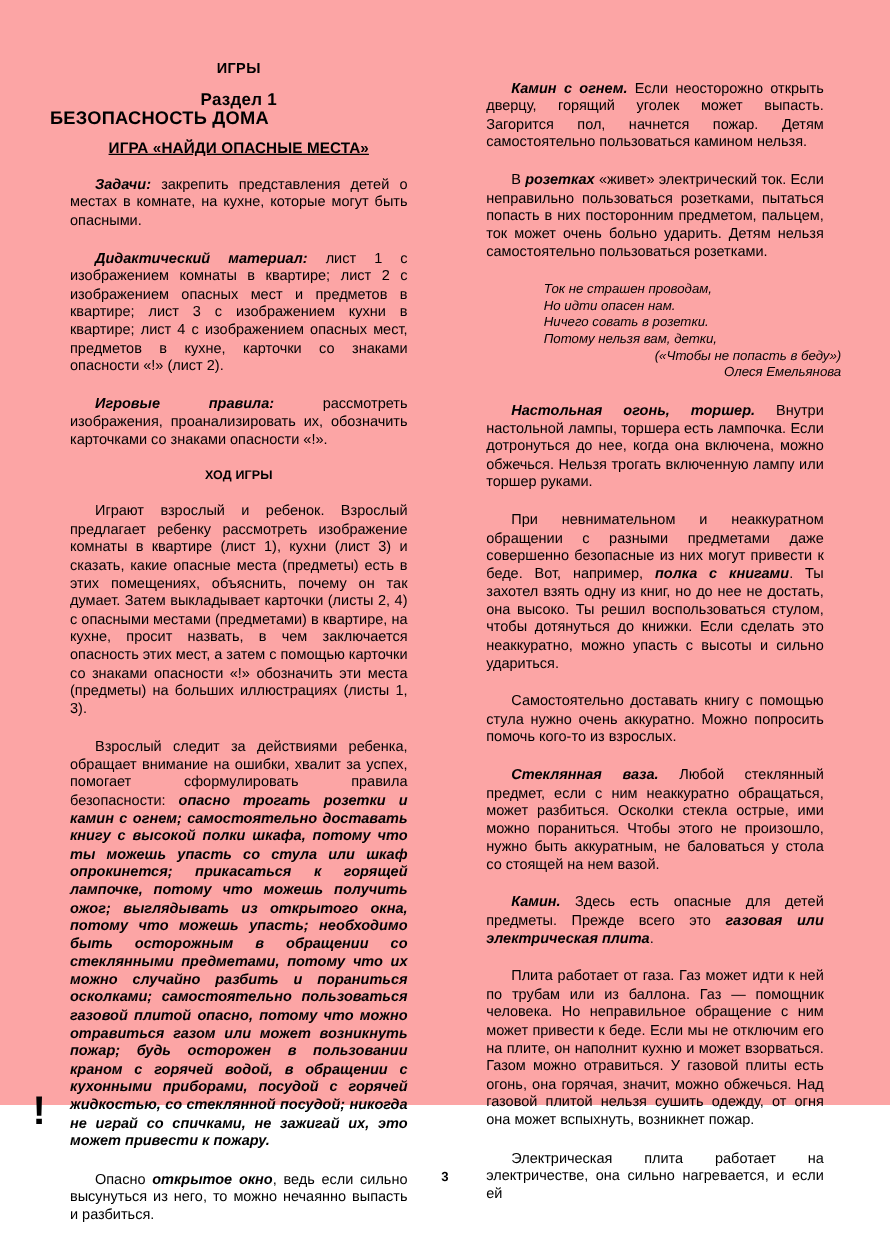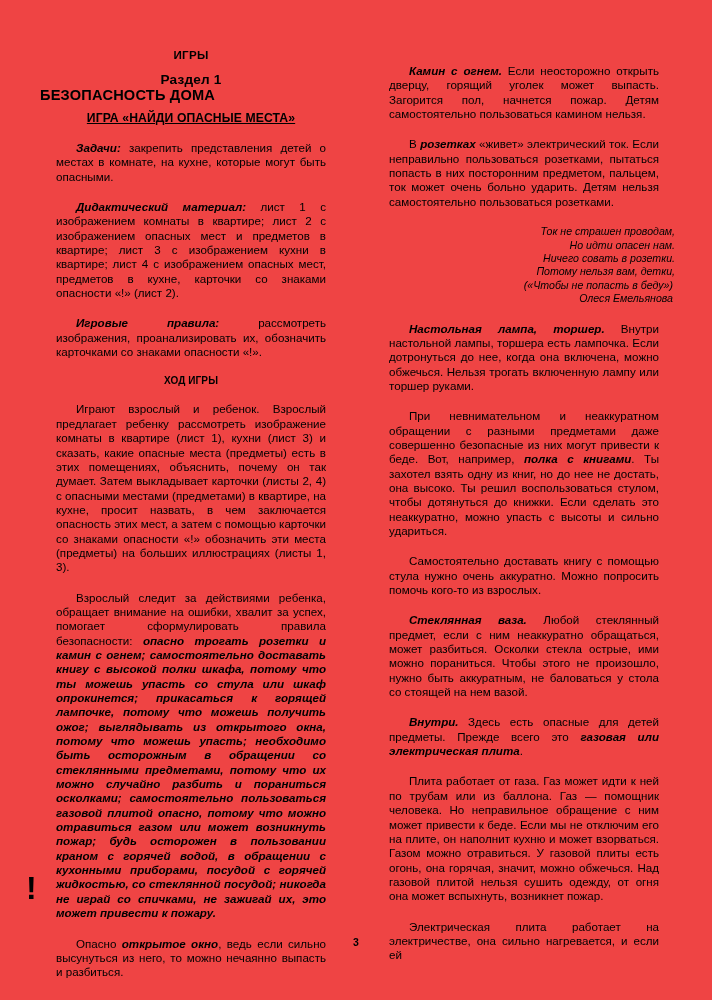--- a/index.html
+++ b/index.html
@@ -12,22 +12,22 @@
     height: 1000px;
     font-family: "Liberation Sans", sans-serif;
     color: #000000;
     position: relative;
     overflow: hidden;
   }
   .page {
     position: absolute;
     left: 0; top: 0;
     width: 712px;
-    height: 1000px;
-    background: #ef4444;
+    height: 884px;
+    background: #fca5a5;
   }
   .columns {
     position: absolute;
     left: 40px;
     top: 48px;
     width: 636px;
     height: 900px;
     display: flex;
     gap: 31px;
   }
@@ -84,21 +84,21 @@
     letter-spacing: 0.1px;
   }
   .poem {
     margin: 12px 0 13px 0;
     padding-left: 62px;
     font-size: 10.6px;
     line-height: 13.4px;
     font-style: italic;
     text-align: left;
   }
-  .poem .line { white-space: nowrap; text-align: right; }
+  .poem .line { white-space: nowrap; }
   .poem .attrib {
     text-align: right;
     padding-right: 2px;
     font-style: italic;
   }
   .bang {
     position: absolute;
     left: 26px;
     top: 872px;
     font-size: 32px;
@@ -156,29 +156,29 @@
 
       <div class="poem">
         <div class="line">Ток не страшен проводам,</div>
         <div class="line">Но идти опасен нам.</div>
         <div class="line">Ничего совать в розетки.</div>
         <div class="line">Потому нельзя вам, детки,</div>
         <div class="attrib">(«Чтобы не попасть в беду»)</div>
         <div class="attrib">Олеся Емельянова</div>
       </div>
 
-      <p><span class="bi">Настольная лампа, торшер.</span><span> Внутри настольной лампы, торшера есть лампочка. Если дотронуться до нее, когда она включена, можно обжечься. Нельзя трогать включенную лампу или торшер руками.</span></p>
+      <p><span class="bi">Настольная огонь, торшер.</span><span> Внутри настольной лампы, торшера есть лампочка. Если дотронуться до нее, когда она включена, можно обжечься. Нельзя трогать включенную лампу или торшер руками.</span></p>
 
       <p><span>При невнимательном и неаккуратном обращении с разными предметами даже совершенно безопасные из них могут привести к беде. Вот, например, </span><span class="bi">полка с книгами</span><span>. Ты захотел взять одну из книг, но до нее не достать, она высоко. Ты решил воспользоваться стулом, чтобы дотянуться до книжки. Если сделать это неаккуратно, можно упасть с высоты и сильно удариться.</span></p>
 
       <p>Самостоятельно доставать книгу с помощью стула нужно очень аккуратно. Можно попросить помочь кого-то из взрослых.</p>
 
       <p><span class="bi">Стеклянная ваза.</span><span> Любой стеклянный предмет, если с ним неаккуратно обращаться, может разбиться. Осколки стекла острые, ими можно пораниться. Чтобы этого не произошло, нужно быть аккуратным, не баловаться у стола со стоящей на нем вазой.</span></p>
 
-      <p><span class="bi">Внутри.</span><span> Здесь есть опасные для детей предметы. Прежде всего это </span><span class="bi">газовая или электрическая плита</span><span>.</span></p>
+      <p><span class="bi">Камин.</span><span> Здесь есть опасные для детей предметы. Прежде всего это </span><span class="bi">газовая или электрическая плита</span><span>.</span></p>
 
       <p>Плита работает от газа. Газ может идти к ней по трубам или из баллона. Газ — помощник человека. Но неправильное обращение с ним может привести к беде. Если мы не отключим его на плите, он наполнит кухню и может взорваться. Газом можно отравиться. У газовой плиты есть огонь, она горячая, значит, можно обжечься. Над газовой плитой нельзя сушить одежду, от огня она может вспыхнуть, возникнет пожар.</p>
 
       <p>Электрическая плита работает на электричестве, она сильно нагревается, и если ей</p>
 
     </div>
 
   </div>
 
   <div class="bang">!</div>

